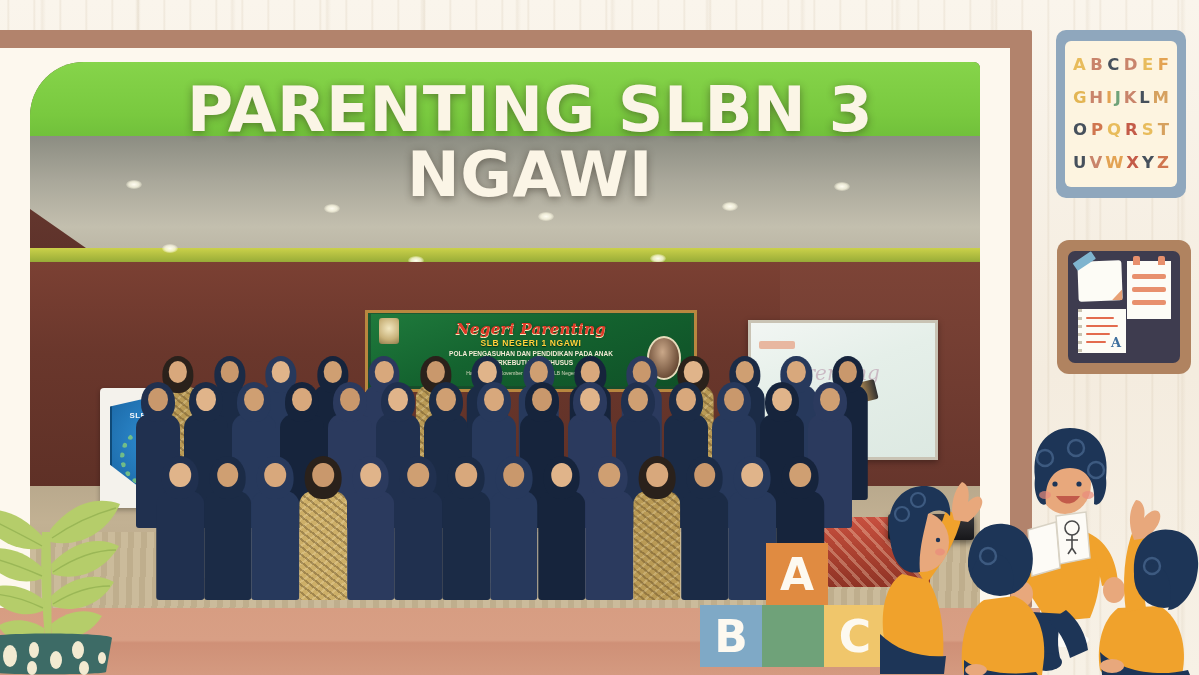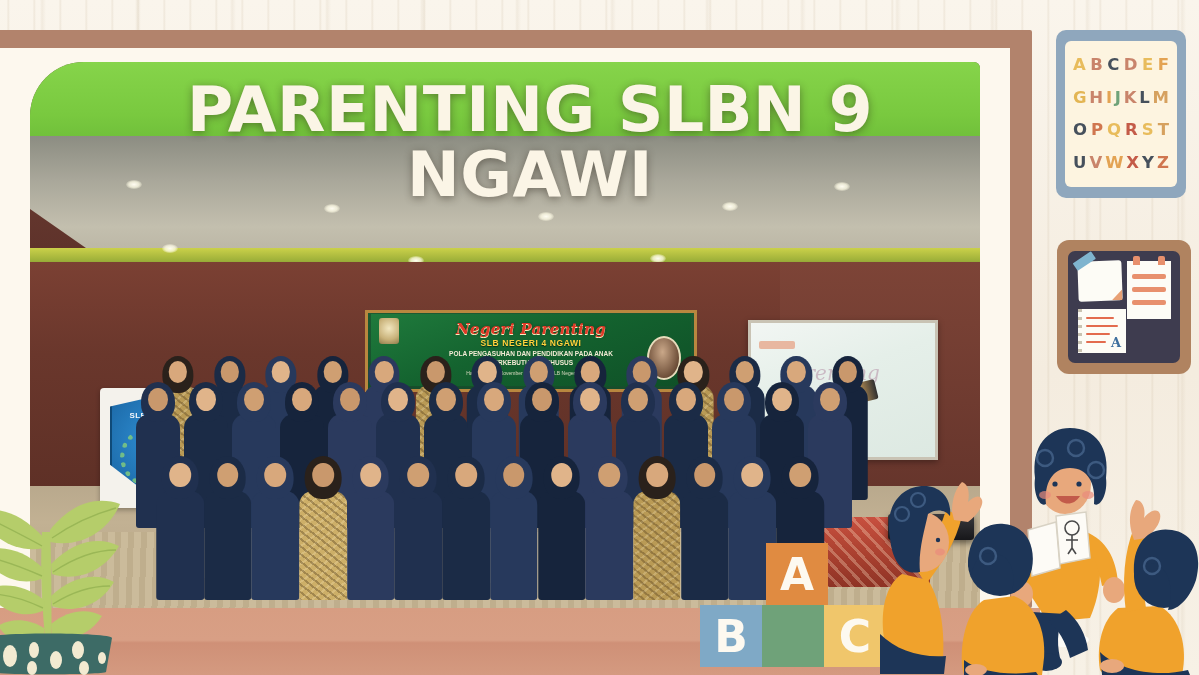--- a/index.html
+++ b/index.html
@@ -385,21 +385,21 @@
       <div class="ph" id="wall-side-right"></div>
 
       <div class="ph" id="stage-floor"></div>
       <div class="ph" id="floor-carpet"></div>
 
       <div class="ph" id="green-board"></div>
 
       <div class="ph" id="banner">
         <div id="banner-logo-l"></div>
         <div id="banner-title">Negeri Parenting</div>
-        <div id="banner-sub">SLB NEGERI 4 NGAWI</div>
+        <div id="banner-sub">SLB NEGERI 1 NGAWI</div>
         <div id="banner-line1">POLA PENGASUHAN DAN PENDIDIKAN PADA ANAK</div>
         <div id="banner-line2">BERKEBUTUHAN KHUSUS</div>
         <div id="banner-line3">Hari Sabtu, 18 November 2023 - Aula SLB Negeri 1 Ngawi</div>
         <div id="banner-photo-oval"></div>
       </div>
 
       <div class="ph" id="proj-screen">
         <div id="proj-slide-bar"></div>
         <div id="proj-slide-script">Parenting</div>
         <div id="proj-brush"></div>
@@ -635,21 +635,21 @@
           <div class="person" style="left: 737.6px; top: 392px; width: 64.8px; height: 150px; z-index: 12;">
             <div class="p-body" style="width: 47.52px; height: 108.96px; top: 36.72px; background: rgb(22, 36, 60);"></div>
             <div class="p-head" style="width: 36.72px; height: 43.2px; top: 2px; background: rgb(22, 36, 60);"></div>
             <div class="p-face" style="width: 21.6px; height: 24.84px; top: 8.64px; background: rgb(207, 159, 114);"></div>
           </div>
         </div>
 
     </div>
   </div>
 
-  <h1 id="title">PARENTING SLBN  9 NGAWI</h1>
+  <h1 id="title">PARENTING SLBN  3 NGAWI</h1>
 
   <div id="abc-blocks">
     <div class="block" id="block-a" style="background: rgb(224, 139, 65);">A</div>
     <div class="block" id="block-b" style="background: rgb(127, 169, 198);">B</div>
     <div class="block" id="block-green"></div>
     <div class="block" id="block-c" style="background: rgb(240, 198, 107);">C</div>
   </div>
 
   <div id="alphabet-poster">
     <div id="alphabet-inner">

